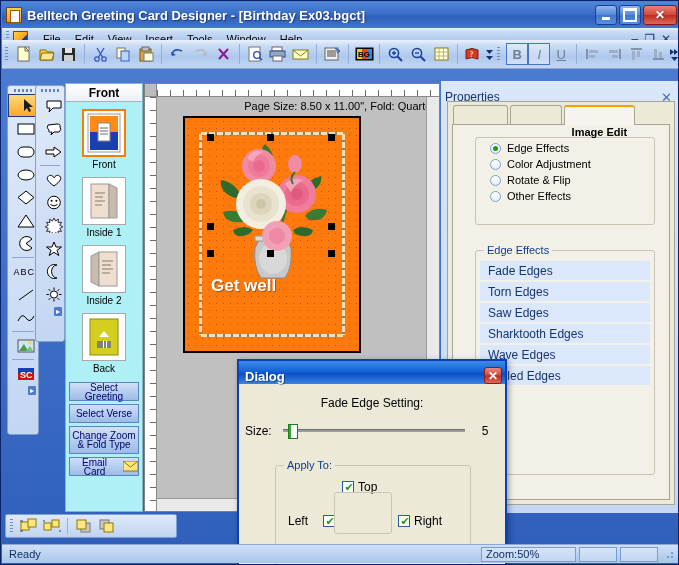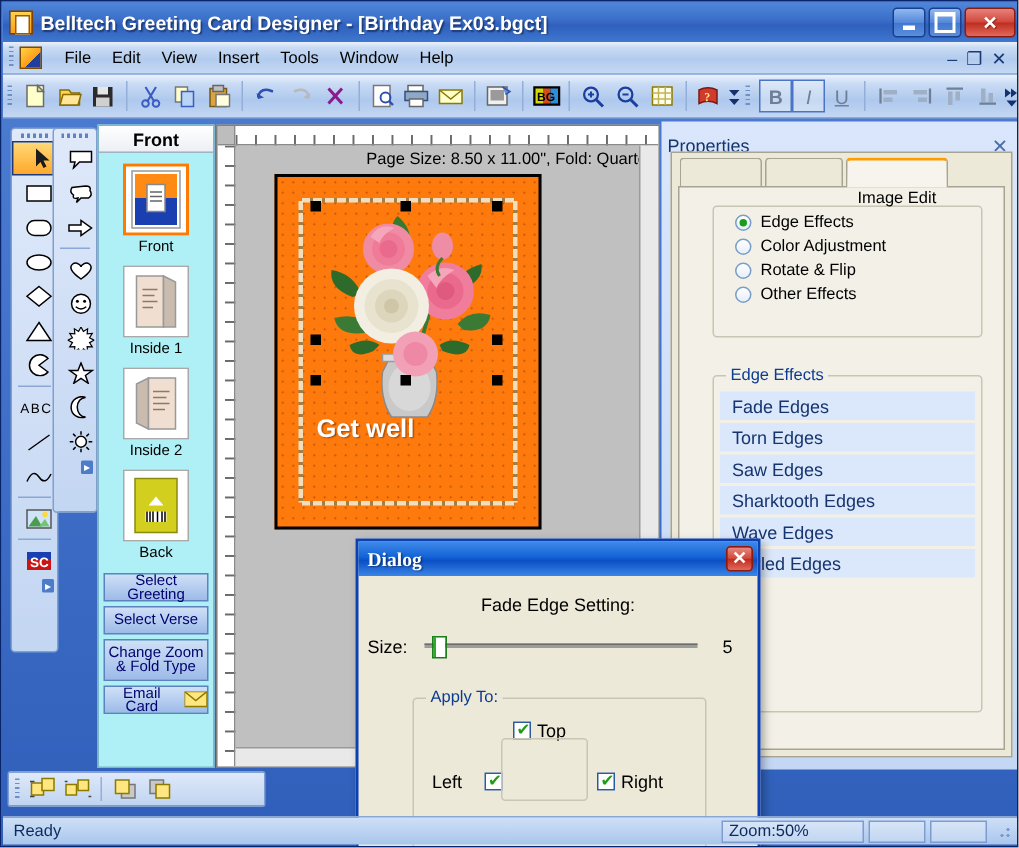--- a/index.html
+++ b/index.html
@@ -73,21 +73,21 @@
     background: repeating-linear-gradient(180deg,#6d8fc4 0 1px, transparent 1px 3px); }
   .menu-appicon { width:15px; height:15px; margin-right:8px;
     background: linear-gradient(135deg,#ffd24a 0%,#ff9d12 60%,#1f3f9a 60%);
     border:1px solid #7a4a00; flex:none; }
   .menu-item { padding: 2px 7px; color: #000; font-size: 11px; cursor: default; white-space:nowrap;}
   .mdi-btns { margin-left:auto; display:flex; gap:6px; padding-right:8px; color:#1b3a77; font-size:12px; }
   .mdi-btns span { line-height: 14px; font-family:"Liberation Sans", sans-serif; }
 
   
   .toolbar {
-    position: absolute; left: 1px; top: 49px; width: 677px; height: 29px;
+    position: absolute; left: 1px; top: 39px; width: 677px; height: 29px;
     background: linear-gradient(180deg,#eaf1fc 0%,#cadcf5 20%,#aec8ed 60%,#c3d7f2 100%);
     display: flex; align-items: center; padding-left: 3px;
     border-bottom: 1px solid #8ca8d6;
   }
   .tb-sep { width:1px; height:20px; background:#93aed9; margin:0 4px; }
   .tb-btn { width:23px; height:23px; display:flex; align-items:center; justify-content:center;
      border:1px solid transparent; border-radius:2px; position:relative; }
   .tb-btn svg { display:block; }
   .tb-overflow { width:10px; height:23px; display:flex; flex-direction:column;
      align-items:center; justify-content:center; color:#1b3a77; font-size:7px; }
@@ -194,21 +194,21 @@
   .props-body {
     position:absolute; left:6px; top:20px; right:4px; bottom:8px;
     background:#ece9d8; border:1px solid #a8a494;
   }
   .tabs { display:flex; height:19px; padding-left:5px; margin-top:3px; }
   .tab {
     padding:18px 7px 0; font-size:11px; color:#000; background:#ece9d8;
     border:1px solid #a8a494; border-bottom:none; margin-right:2px;
     border-radius:3px 3px 0 0; line-height:15px;
   }
-  .tab.active { background:#f6f4ec; border-top:2px solid #ff9c00; font-weight:normal;
+  .tab.active { background:#f6f4ec; border-top:2px solid #ff9c00; font-weight:bold;
     position:relative; z-index:2; }
   .tab-page {
     position:absolute; left:4px; right:4px; top:22px; bottom:4px;
     background:#f3f1e7; border:1px solid #a8a494;
   }
   .group {
     position:absolute; border:1px solid #c9c5b4; border-radius:3px;
   }
   .group-label {
     position:absolute; top:-7px; left:8px; background:#f3f1e7; padding:0 3px;
@@ -229,21 +229,21 @@
   }
 
   
   .dialog {
     position:absolute; left:236px; top:358px; width:270px; height:207px;
     background:#ece9d8; border:2px solid #0a3fb5;
     box-shadow: 2px 2px 6px rgba(0,0,0,.35);
   }
   .dlg-title {
     height:23px; background:linear-gradient(180deg,#3e8ae8 0%,#1463d8 45%,#0a4fc4 55%,#3a84e6 100%);
-    display:flex; align-items:center; padding:0 3px 0 6px;font-family:Liberation Serif, serif;
+    display:flex; align-items:flex-end; padding:0 3px 0 6px;
   }
   .dlg-title .t { color:#fff; font-weight:bold; font-size:13px; text-shadow:1px 1px 1px rgba(0,0,0,.4); }
   .dlg-close {
     margin-left:auto; width:18px; height:17px; border:1px solid #8b1a10; border-radius:3px;
     background:linear-gradient(180deg,#e8897f 0%,#d14a3c 48%,#bd2c1e 52%,#e0695c 100%);
     color:#fff; font-weight:bold; font-size:12px; display:flex; align-items:center; justify-content:center;
   }
   .dlg-heading { text-align:center; margin-top:12px; font-size:12px; color:#000; }
   .slider-row { display:flex; align-items:flex-end; margin-top:12px; padding:0 6px; }
   .slider-label { width:36px; font-size:12px; color:#000; }

